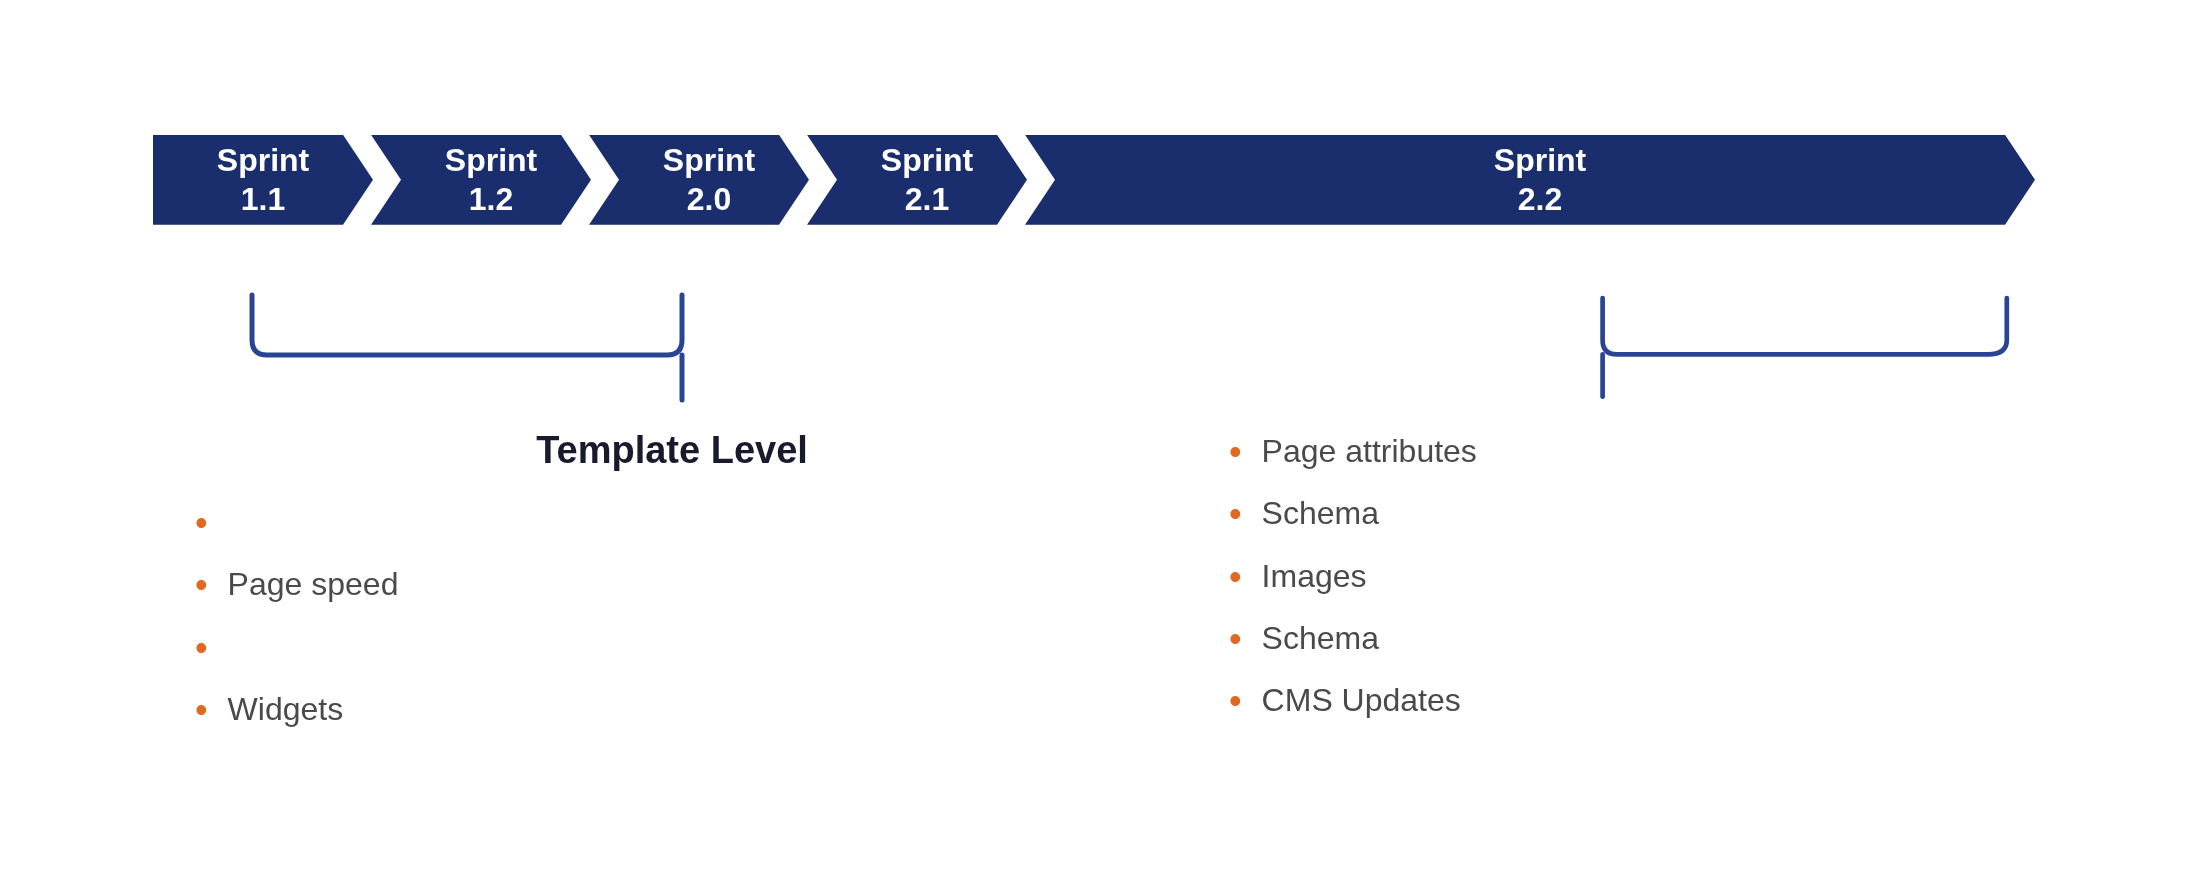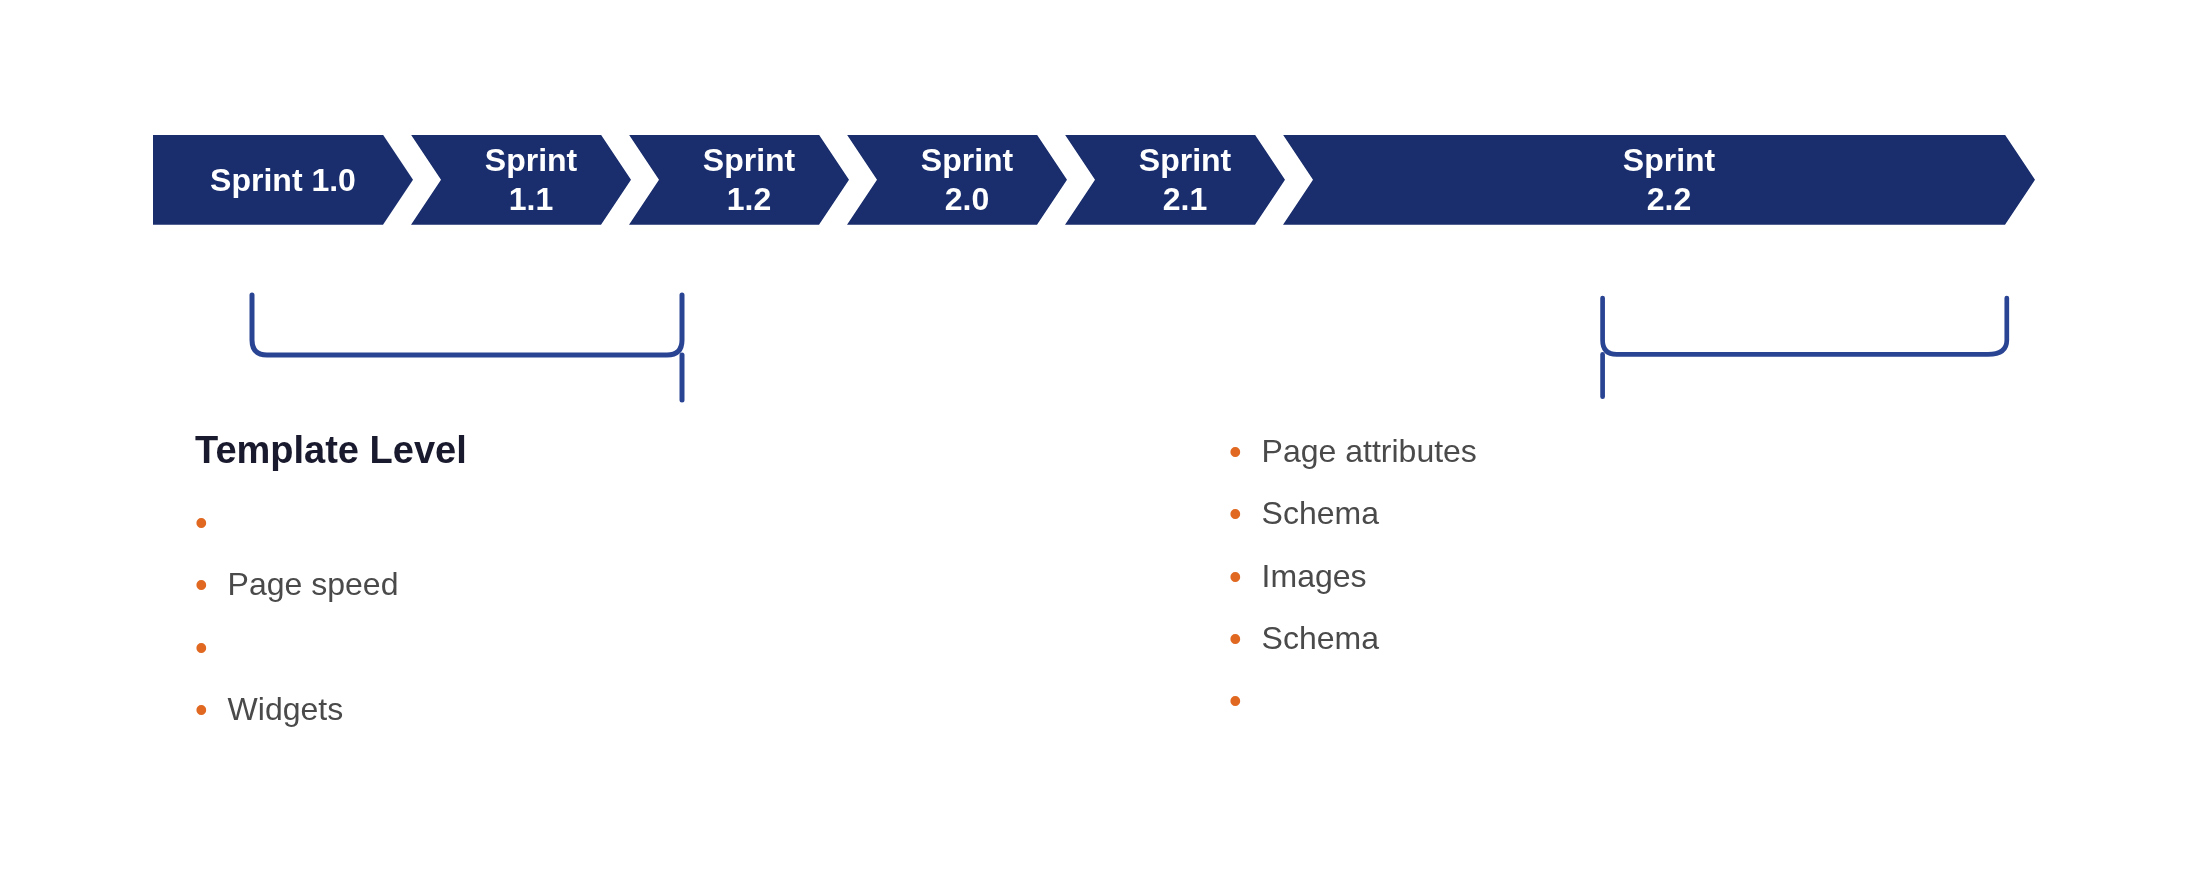--- a/index.html
+++ b/index.html
@@ -76,20 +76,21 @@
     }
 
     
     .brace-svg {
       width: 100%;
     }
 
     .level-content {
       margin-top: 20px;
       padding: 0 40px;
+      text-align: center;
     }
 
     .level-title {
       font-size: 38px;
       font-weight: 800;
       color: #1a1a2e;
       margin-bottom: 28px;
     }
 
     .bullet-list {
@@ -114,23 +115,20 @@
       flex-shrink: 0;
     }
   </style>
 </head>
 <body>
 
 <div class="container">
 
   <div class="sprint-row">
 
-    <div class="arrow-item" style="min-width:260px;">
-      <span class="inner">Sprint 1.0</span>
-    </div>
 
     <div class="arrow-item" style="min-width:220px;">
       <span class="inner">Sprint
 1.1</span>
     </div>
 
     <div class="arrow-item" style="min-width:220px;">
       <span class="inner">Sprint
 1.2</span>
     </div>
@@ -201,19 +199,20 @@
           <li>
             <span class="bullet-dot">•</span>
             <span>Images</span>
           </li>
           <li>
             <span class="bullet-dot">•</span>
             <span>Schema</span>
           </li>
           <li>
             <span class="bullet-dot">•</span>
+            <span>CMS Updates</span>
           </li>
         </ul>
       </div>
     </div>
 
   </div>
 </div>
 
 </body></html>

